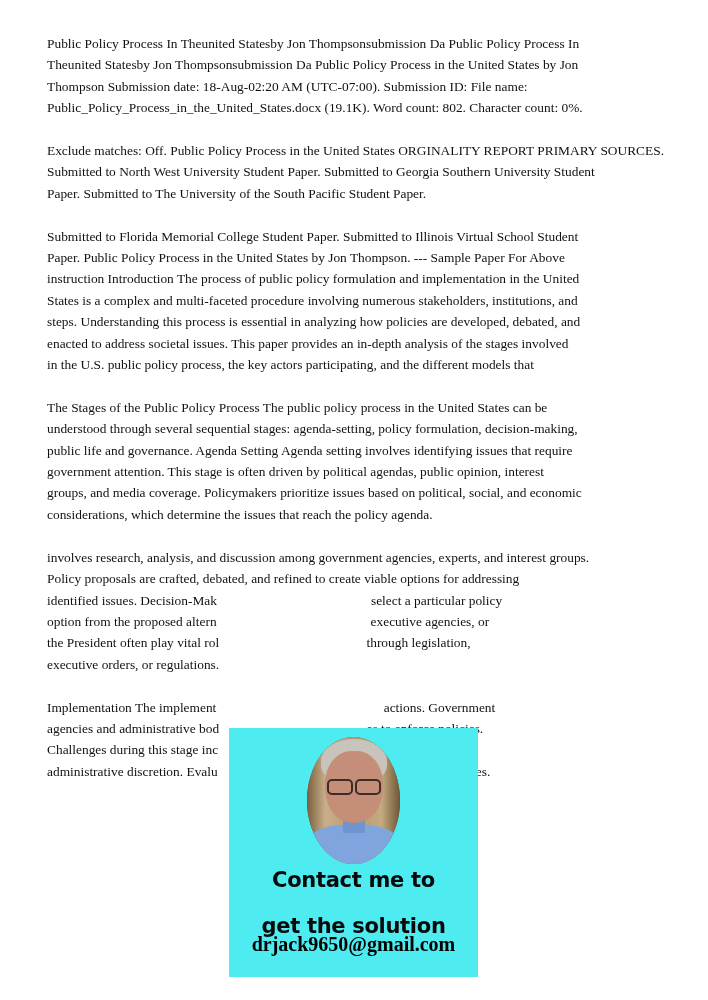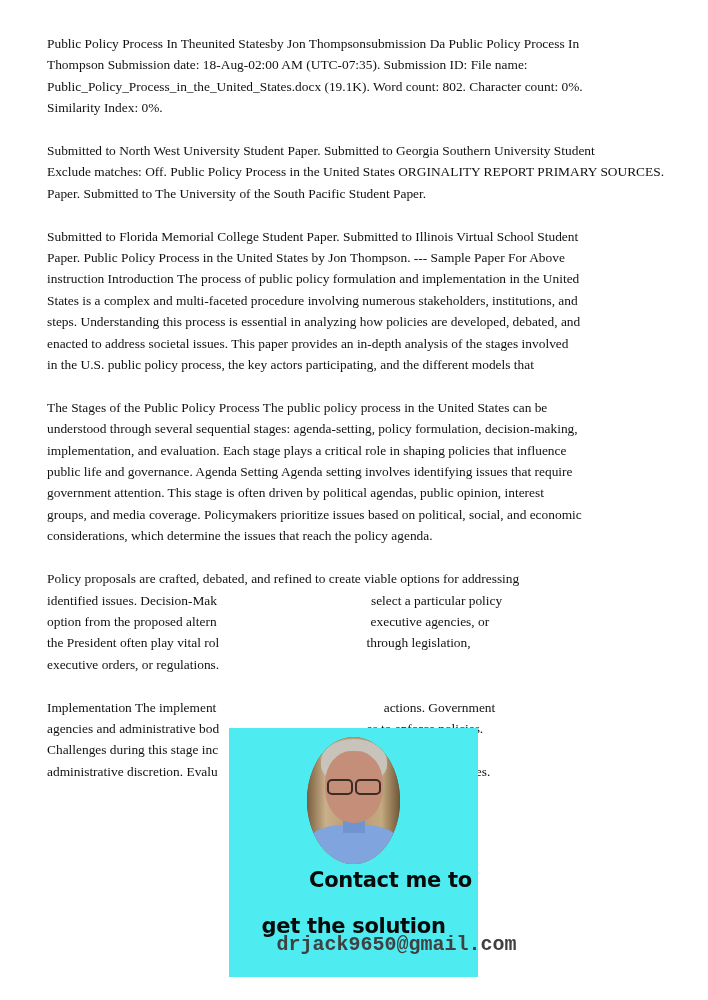--- a/index.html
+++ b/index.html
@@ -85,68 +85,67 @@
     .banner-line1, .banner-line2 {
       position: absolute;
       left: 0;
       width: 100%;
       font-family: "DejaVu Sans", "Liberation Sans", sans-serif;
       font-weight: bold;
       font-size: 21px;
       color: #0a0a0a;
       letter-spacing: -0.3px;
     }
-    .banner-line1 { top: 140px; padding-left: 37px; }
+    .banner-line1 { top: 140px; }
     .banner-line2 { top: 186px; }
     .banner-email {
       position: absolute;
       left: 0;
       top: 205px;
       width: 100%;
-      font-family: Liberation Mono, monospace;
+      font-family: Liberation Serif, serif;
       font-weight: bold;
       font-size: 20px;
-      color: #404040;
-      margin-left: 43px;
+      color: #000000;
     }
   </style>
 </head>
 <body>
 
 <div class="page">
   <p class="para">
     <span class="line">Public Policy Process In Theunited Statesby Jon Thompsonsubmission Da Public Policy Process In</span>
-    <span class="line">Thompson Submission date: 18-Aug-02:00 AM (UTC-07:35). Submission ID: File name:</span>
+    <span class="line">Theunited Statesby Jon Thompsonsubmission Da Public Policy Process in the United States by Jon</span>
+    <span class="line">Thompson Submission date: 18-Aug-02:20 AM (UTC-07:00). Submission ID: File name:</span>
     <span class="line">Public_Policy_Process_in_the_United_States.docx (19.1K). Word count: 802. Character count: 0%.</span>
-    <span class="line">Similarity Index: 0%.</span>
   </p>
   <p class="para">
+    <span class="line">Exclude matches: Off. Public Policy Process in the United States ORGINALITY REPORT PRIMARY SOURCES.</span>
     <span class="line">Submitted to North West University Student Paper. Submitted to Georgia Southern University Student</span>
-    <span class="line">Exclude matches: Off. Public Policy Process in the United States ORGINALITY REPORT PRIMARY SOURCES.</span>
     <span class="line">Paper. Submitted to The University of the South Pacific Student Paper.</span>
   </p>
   <p class="para">
     <span class="line">Submitted to Florida Memorial College Student Paper. Submitted to Illinois Virtual School Student</span>
     <span class="line">Paper. Public Policy Process in the United States by Jon Thompson. --- Sample Paper For Above</span>
     <span class="line">instruction Introduction The process of public policy formulation and implementation in the United</span>
     <span class="line">States is a complex and multi-faceted procedure involving numerous stakeholders, institutions, and</span>
     <span class="line">steps. Understanding this process is essential in analyzing how policies are developed, debated, and</span>
     <span class="line">enacted to address societal issues. This paper provides an in-depth analysis of the stages involved</span>
     <span class="line">in the U.S. public policy process, the key actors participating, and the different models that</span>
   </p>
   <p class="para">
     <span class="line">The Stages of the Public Policy Process The public policy process in the United States can be</span>
     <span class="line">understood through several sequential stages: agenda-setting, policy formulation, decision-making,</span>
-    <span class="line">implementation, and evaluation. Each stage plays a critical role in shaping policies that influence</span>
     <span class="line">public life and governance. Agenda Setting Agenda setting involves identifying issues that require</span>
     <span class="line">government attention. This stage is often driven by political agendas, public opinion, interest</span>
     <span class="line">groups, and media coverage. Policymakers prioritize issues based on political, social, and economic</span>
     <span class="line">considerations, which determine the issues that reach the policy agenda.</span>
   </p>
   <p class="para">
+    <span class="line">involves research, analysis, and discussion among government agencies, experts, and interest groups.</span>
     <span class="line">Policy proposals are crafted, debated, and refined to create viable options for addressing</span>
     <span class="line" style="white-space:pre">identified issues. Decision-Mak                                              select a particular policy</span>
     <span class="line" style="white-space:pre">option from the proposed altern                                              executive agencies, or</span>
     <span class="line" style="white-space:pre">the President often play vital rol                                            through legislation,</span>
     <span class="line">executive orders, or regulations.</span>
   </p>
   <p class="para">
     <span class="line" style="white-space:pre">Implementation The implement                                                  actions. Government</span>
     <span class="line" style="white-space:pre">agencies and administrative bod                                            es to enforce policies.</span>
     <span class="line" style="white-space:pre">Challenges during this stage inc                                            raints, and</span>

